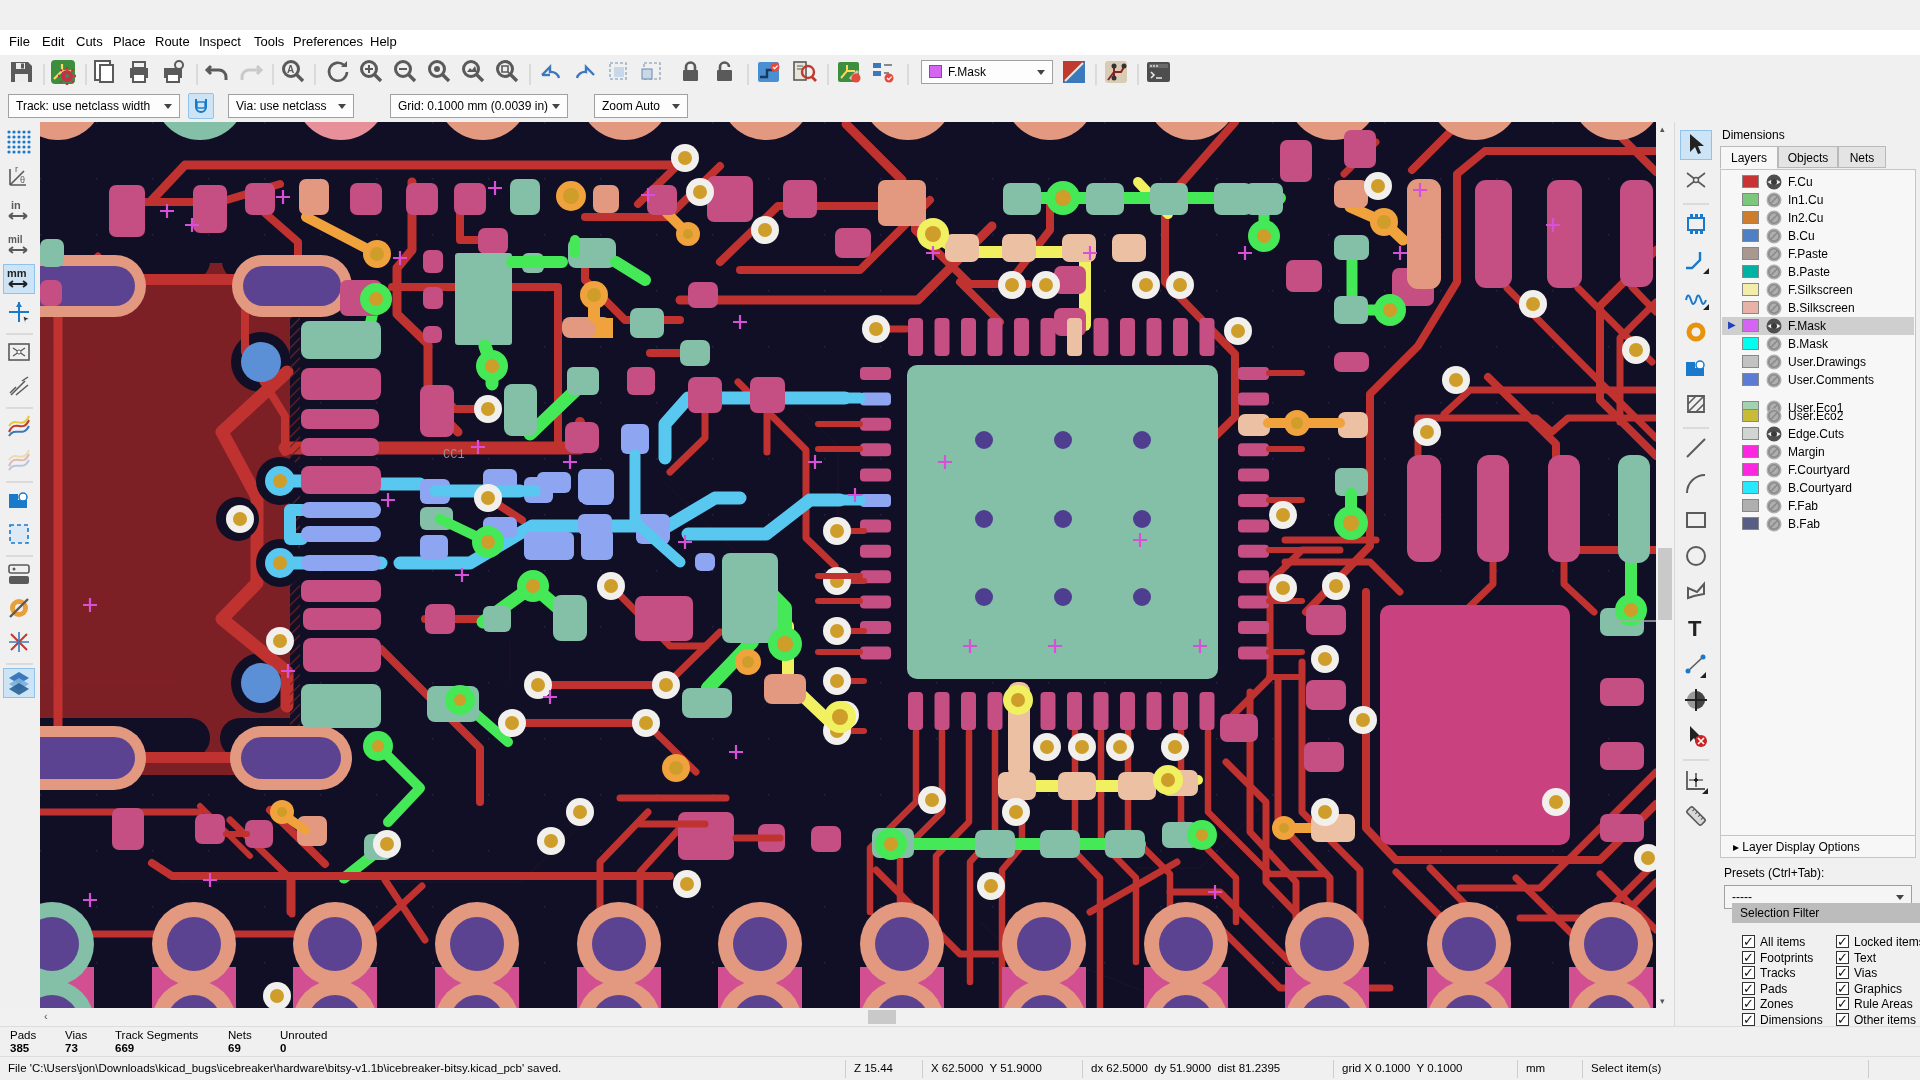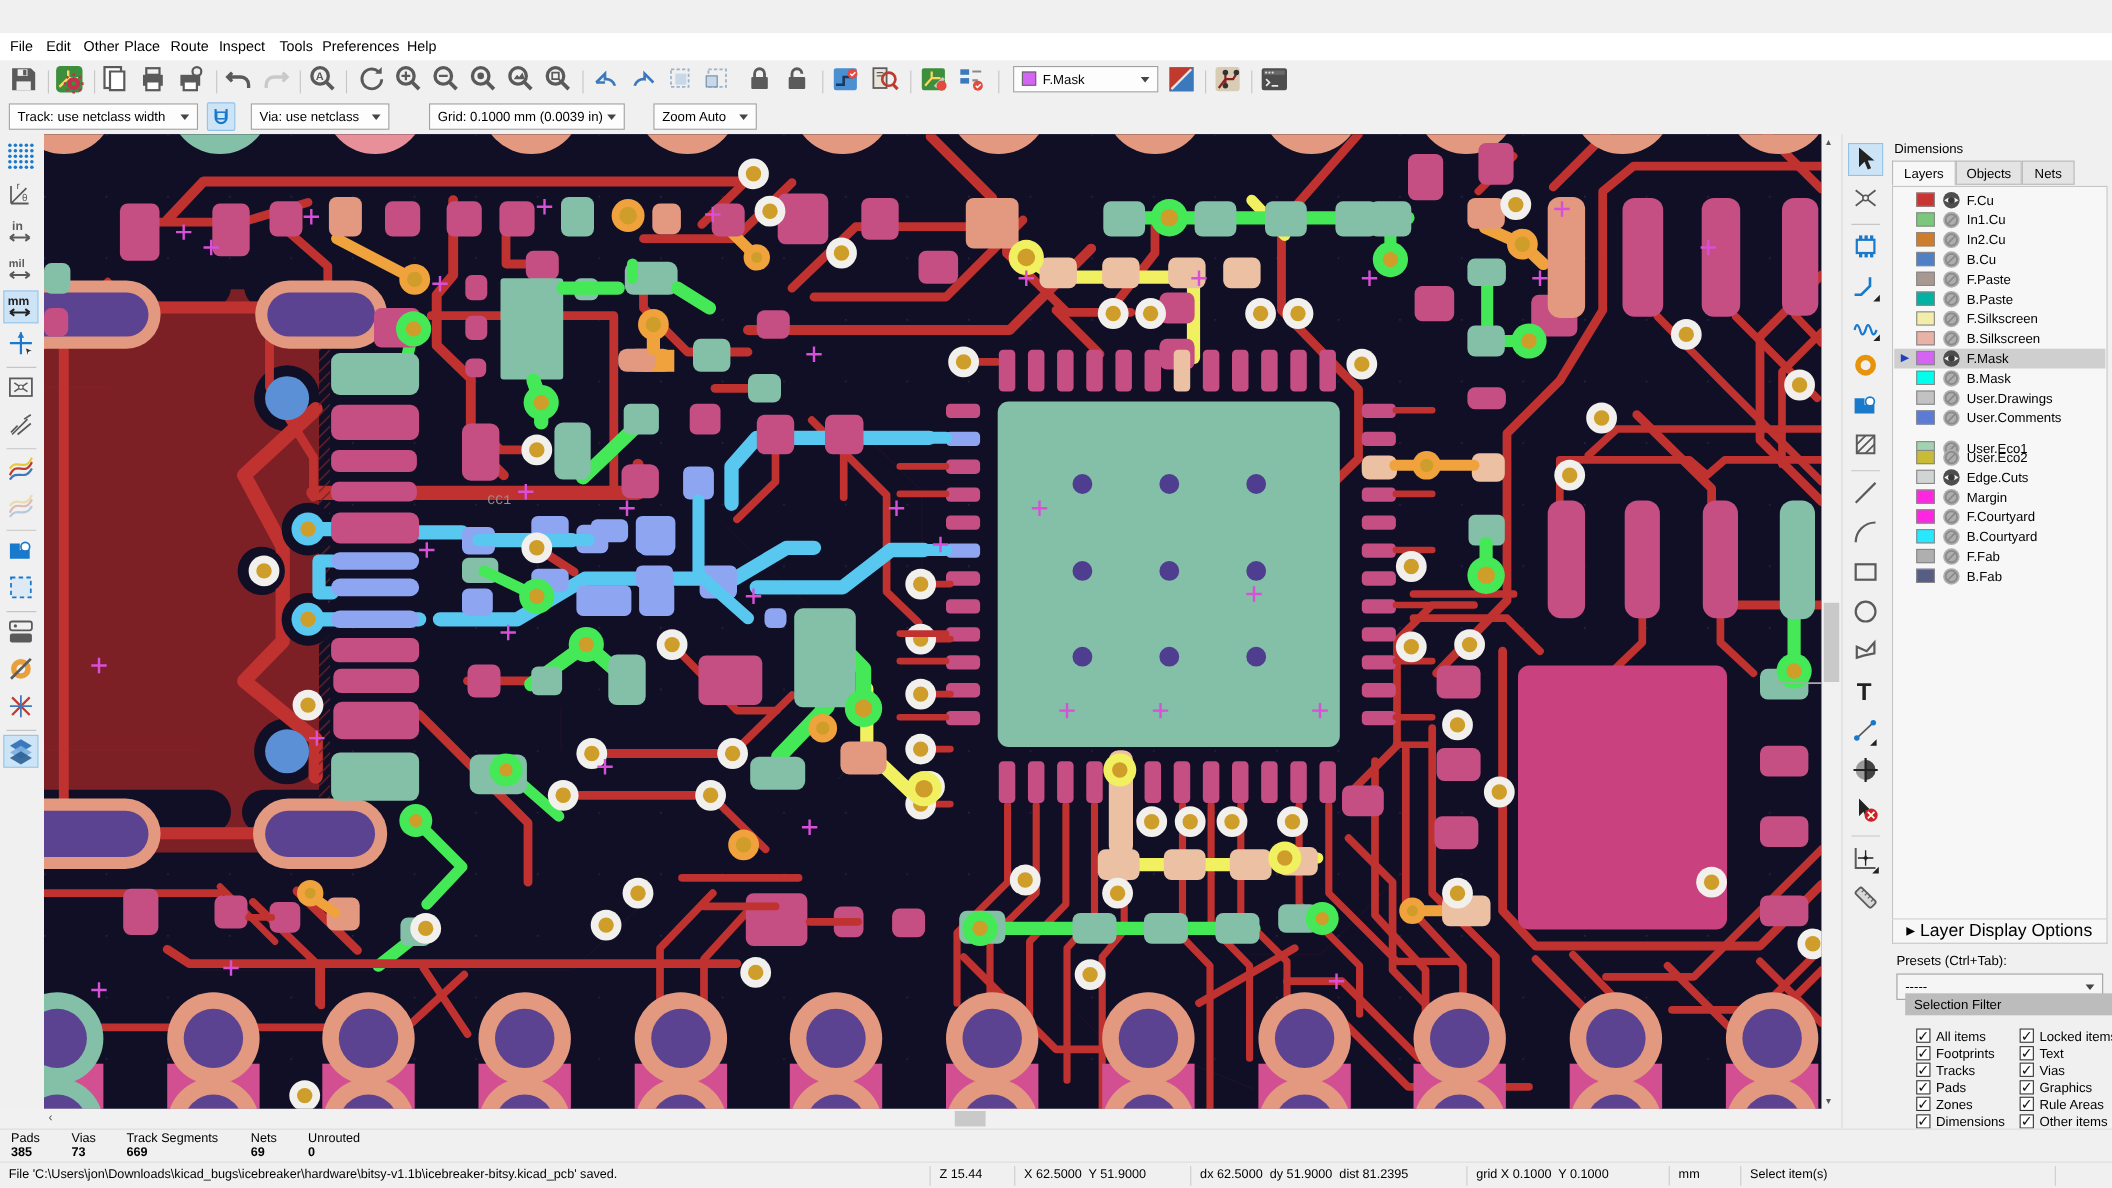--- a/index.html
+++ b/index.html
@@ -37,37 +37,37 @@
 
 #rpanel .hdr { position:absolute; left:6px; top:6px; font-size:12px; color:#000; }
 .tab { position:absolute; top:24px; height:22px; font-size:12px; color:#000; text-align:center; line-height:22px; border:1px solid #b9b9b9; background:#e4e4e4; }
 .tab.active { background:#f7f7f7; border-bottom:1px solid #f7f7f7; height:23px; }
 #layerlist { position:absolute; left:4px; top:47px; width:196px; height:667px; background:#f7f7f7; border:1px solid #c5c5c5; }
 .lrow { position:absolute; left:1px; width:192px; height:18px; }
 .lrow.sel { background:#cfcfcf; }
 .lsw { position:absolute; left:20px; top:2px; width:17px; height:13px; border:1px solid #888; }
 .leye { position:absolute; left:44px; top:1px; width:16px; height:16px; }
 .lname { position:absolute; left:66px; top:2px; font-size:12px; color:#000; }
-#ldo { position:absolute; left:4px; top:714px; width:196px; height:22px; background:#f7f7f7; border:1px solid #c5c5c5; border-top:none; font-size:16px; color:#000; line-height:22px; padding-left:12px; }
+#ldo { position:absolute; left:4px; top:714px; width:196px; height:22px; background:#f7f7f7; border:1px solid #c5c5c5; border-top:none; font-size:12px; color:#000; line-height:22px; padding-left:12px; }
 #presets { position:absolute; left:0px; top:739px; width:204px; height:58px; background:#f0f0f0; }
 #selfilter { position:absolute; left:16px; top:781px; width:204px; height:123px; }
 #selfilter .sfhdr { position:absolute; left:0; top:0; width:204px; height:20px; background:#bcbcbc; font-size:12px; color:#000; line-height:20px; padding-left:8px; }
 .cb { position:absolute; width:13px; height:13px; background:#fff; border:1px solid #333; }
 .cb:after { content:"✓"; position:absolute; left:0px; top:-2px; font-size:13px; color:#111; }
 .cblbl { position:absolute; font-size:12px; color:#000; }
 </style>
 </head>
 <body>
 <div id="win">
 
 
 <div id="menubar" class="abs">
   <span style="left:9px">File</span>
   <span style="left:42px">Edit</span>
-  <span style="left:76px">Other</span>
+  <span style="left:76px">Cuts</span>
   <span style="left:113px">Place</span>
   <span style="left:155px">Route</span>
   <span style="left:199px">Inspect</span>
   <span style="left:254px">Tools</span>
   <span style="left:293px">Preferences</span>
   <span style="left:370px">Help</span>
 </div>
 
 <div id="toolbar1" class="abs">
   <svg width="1920" height="35" id="tb1svg">

